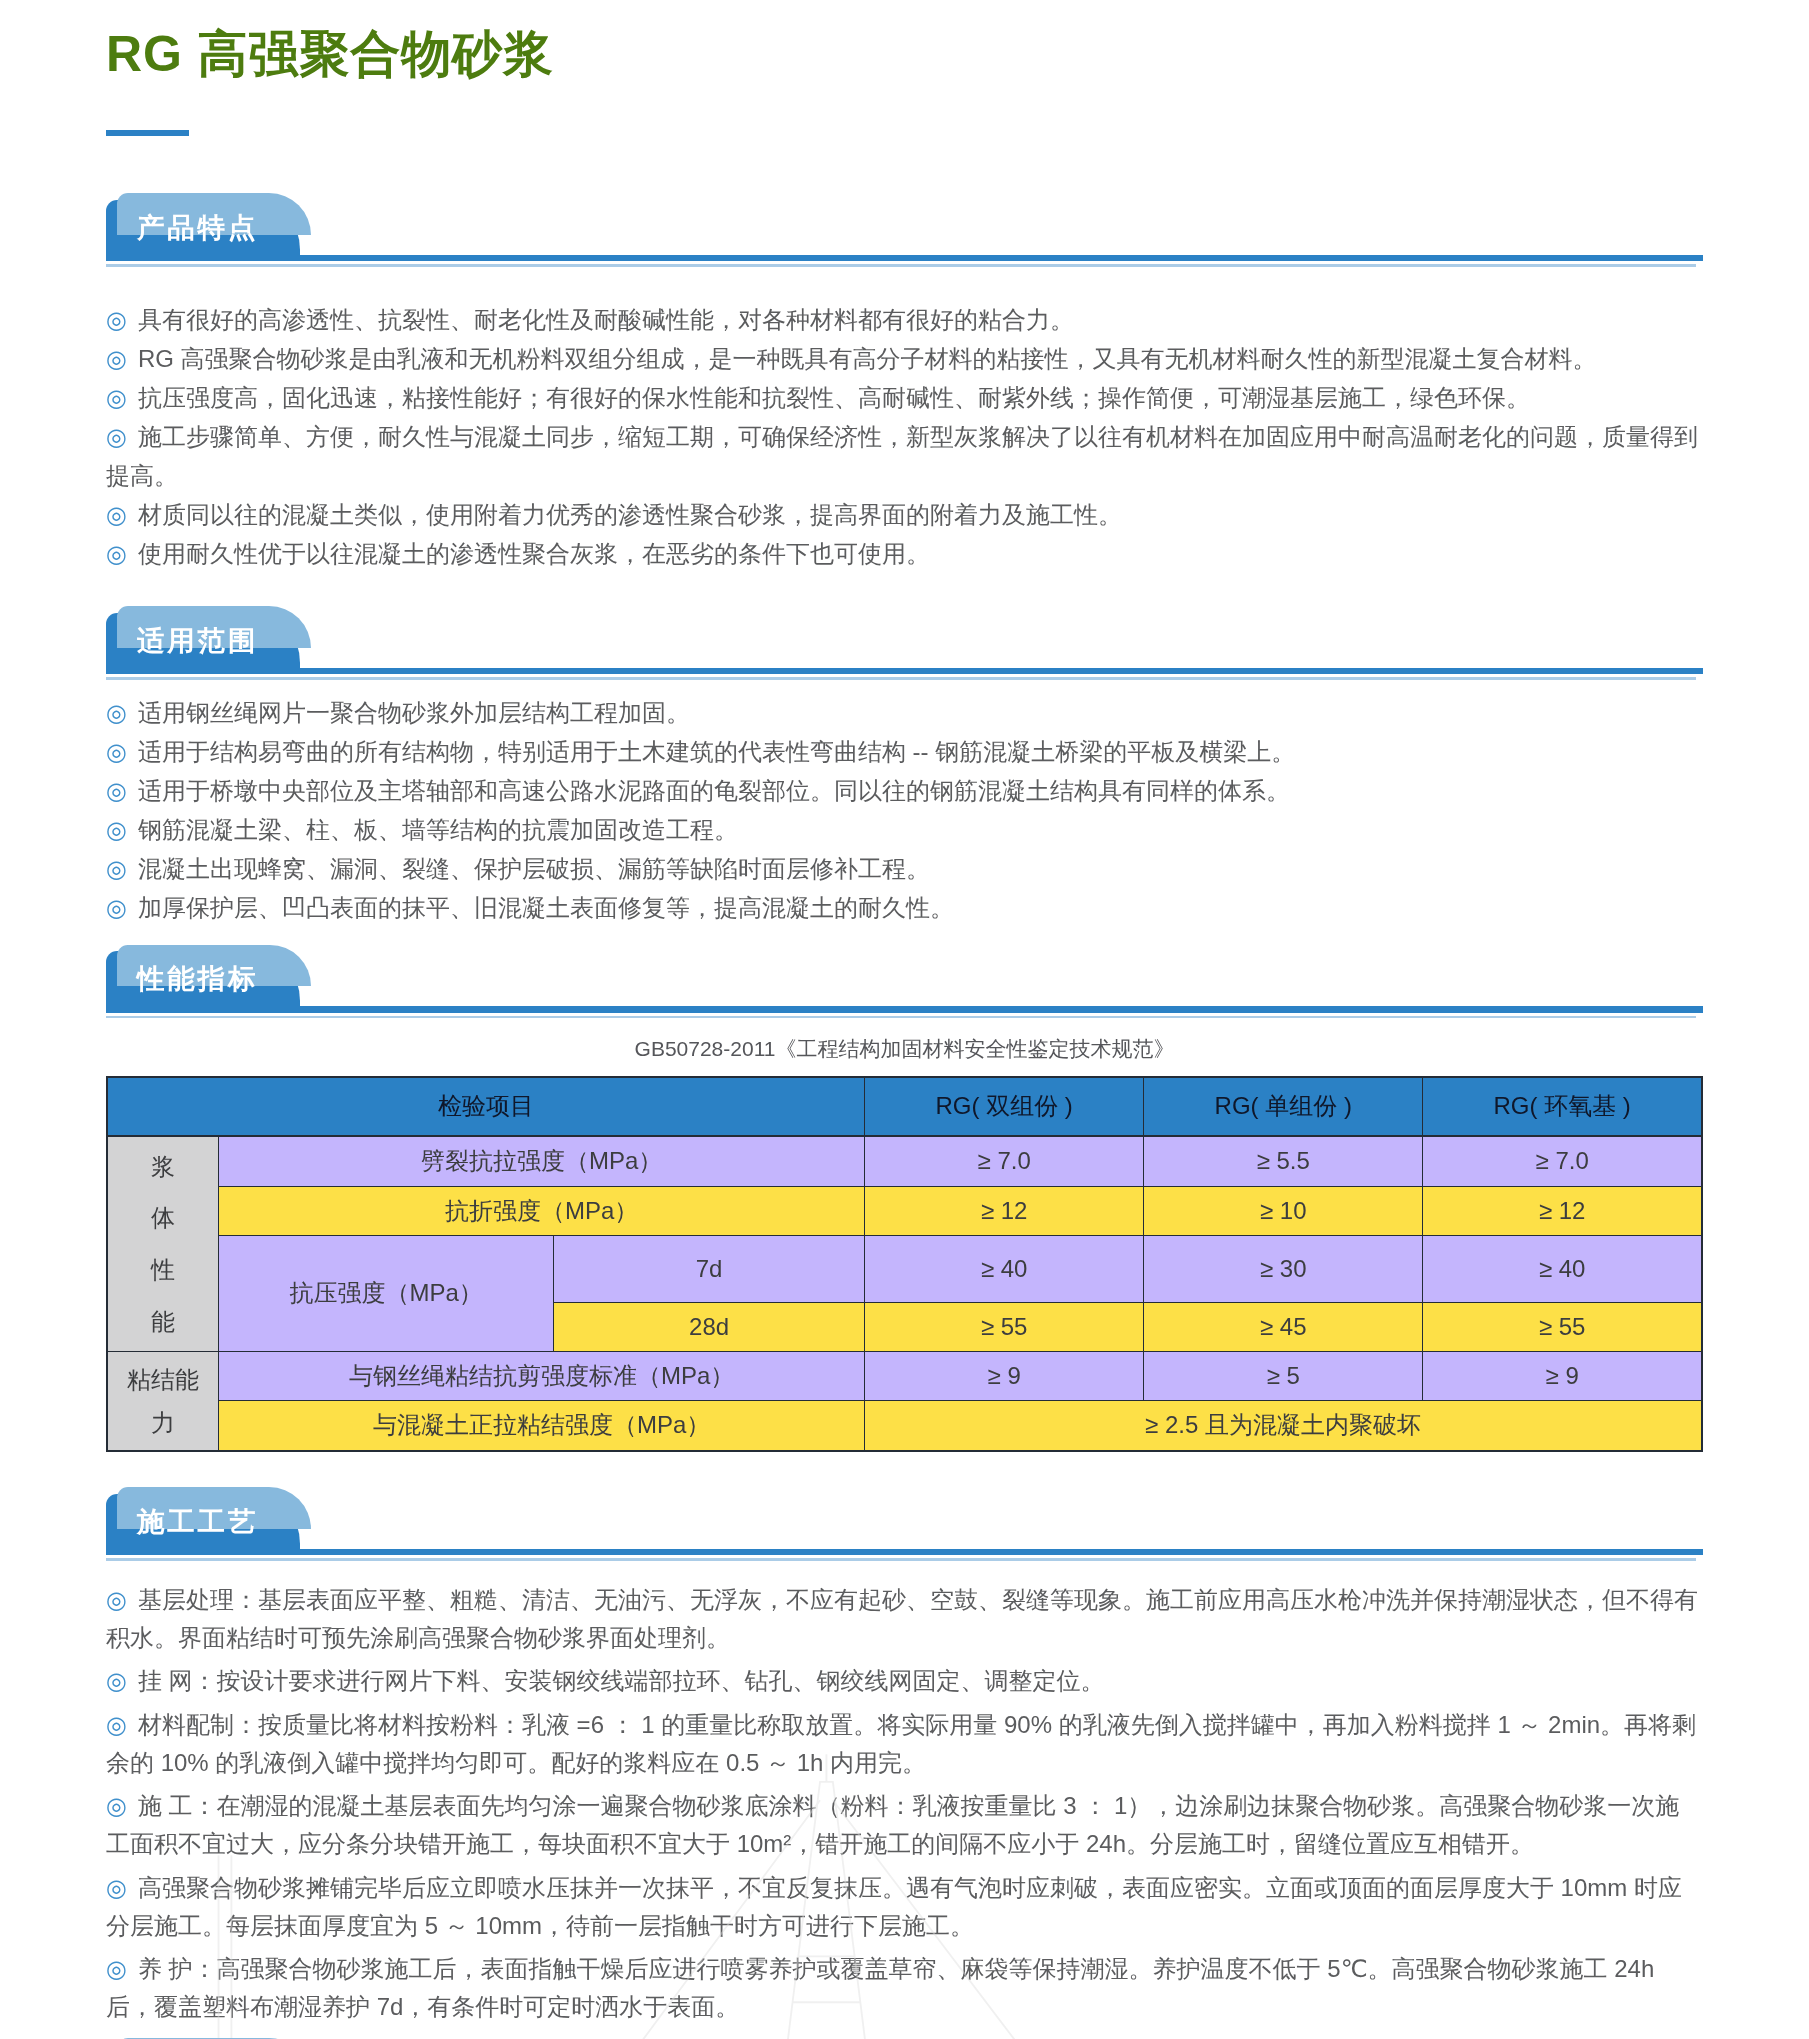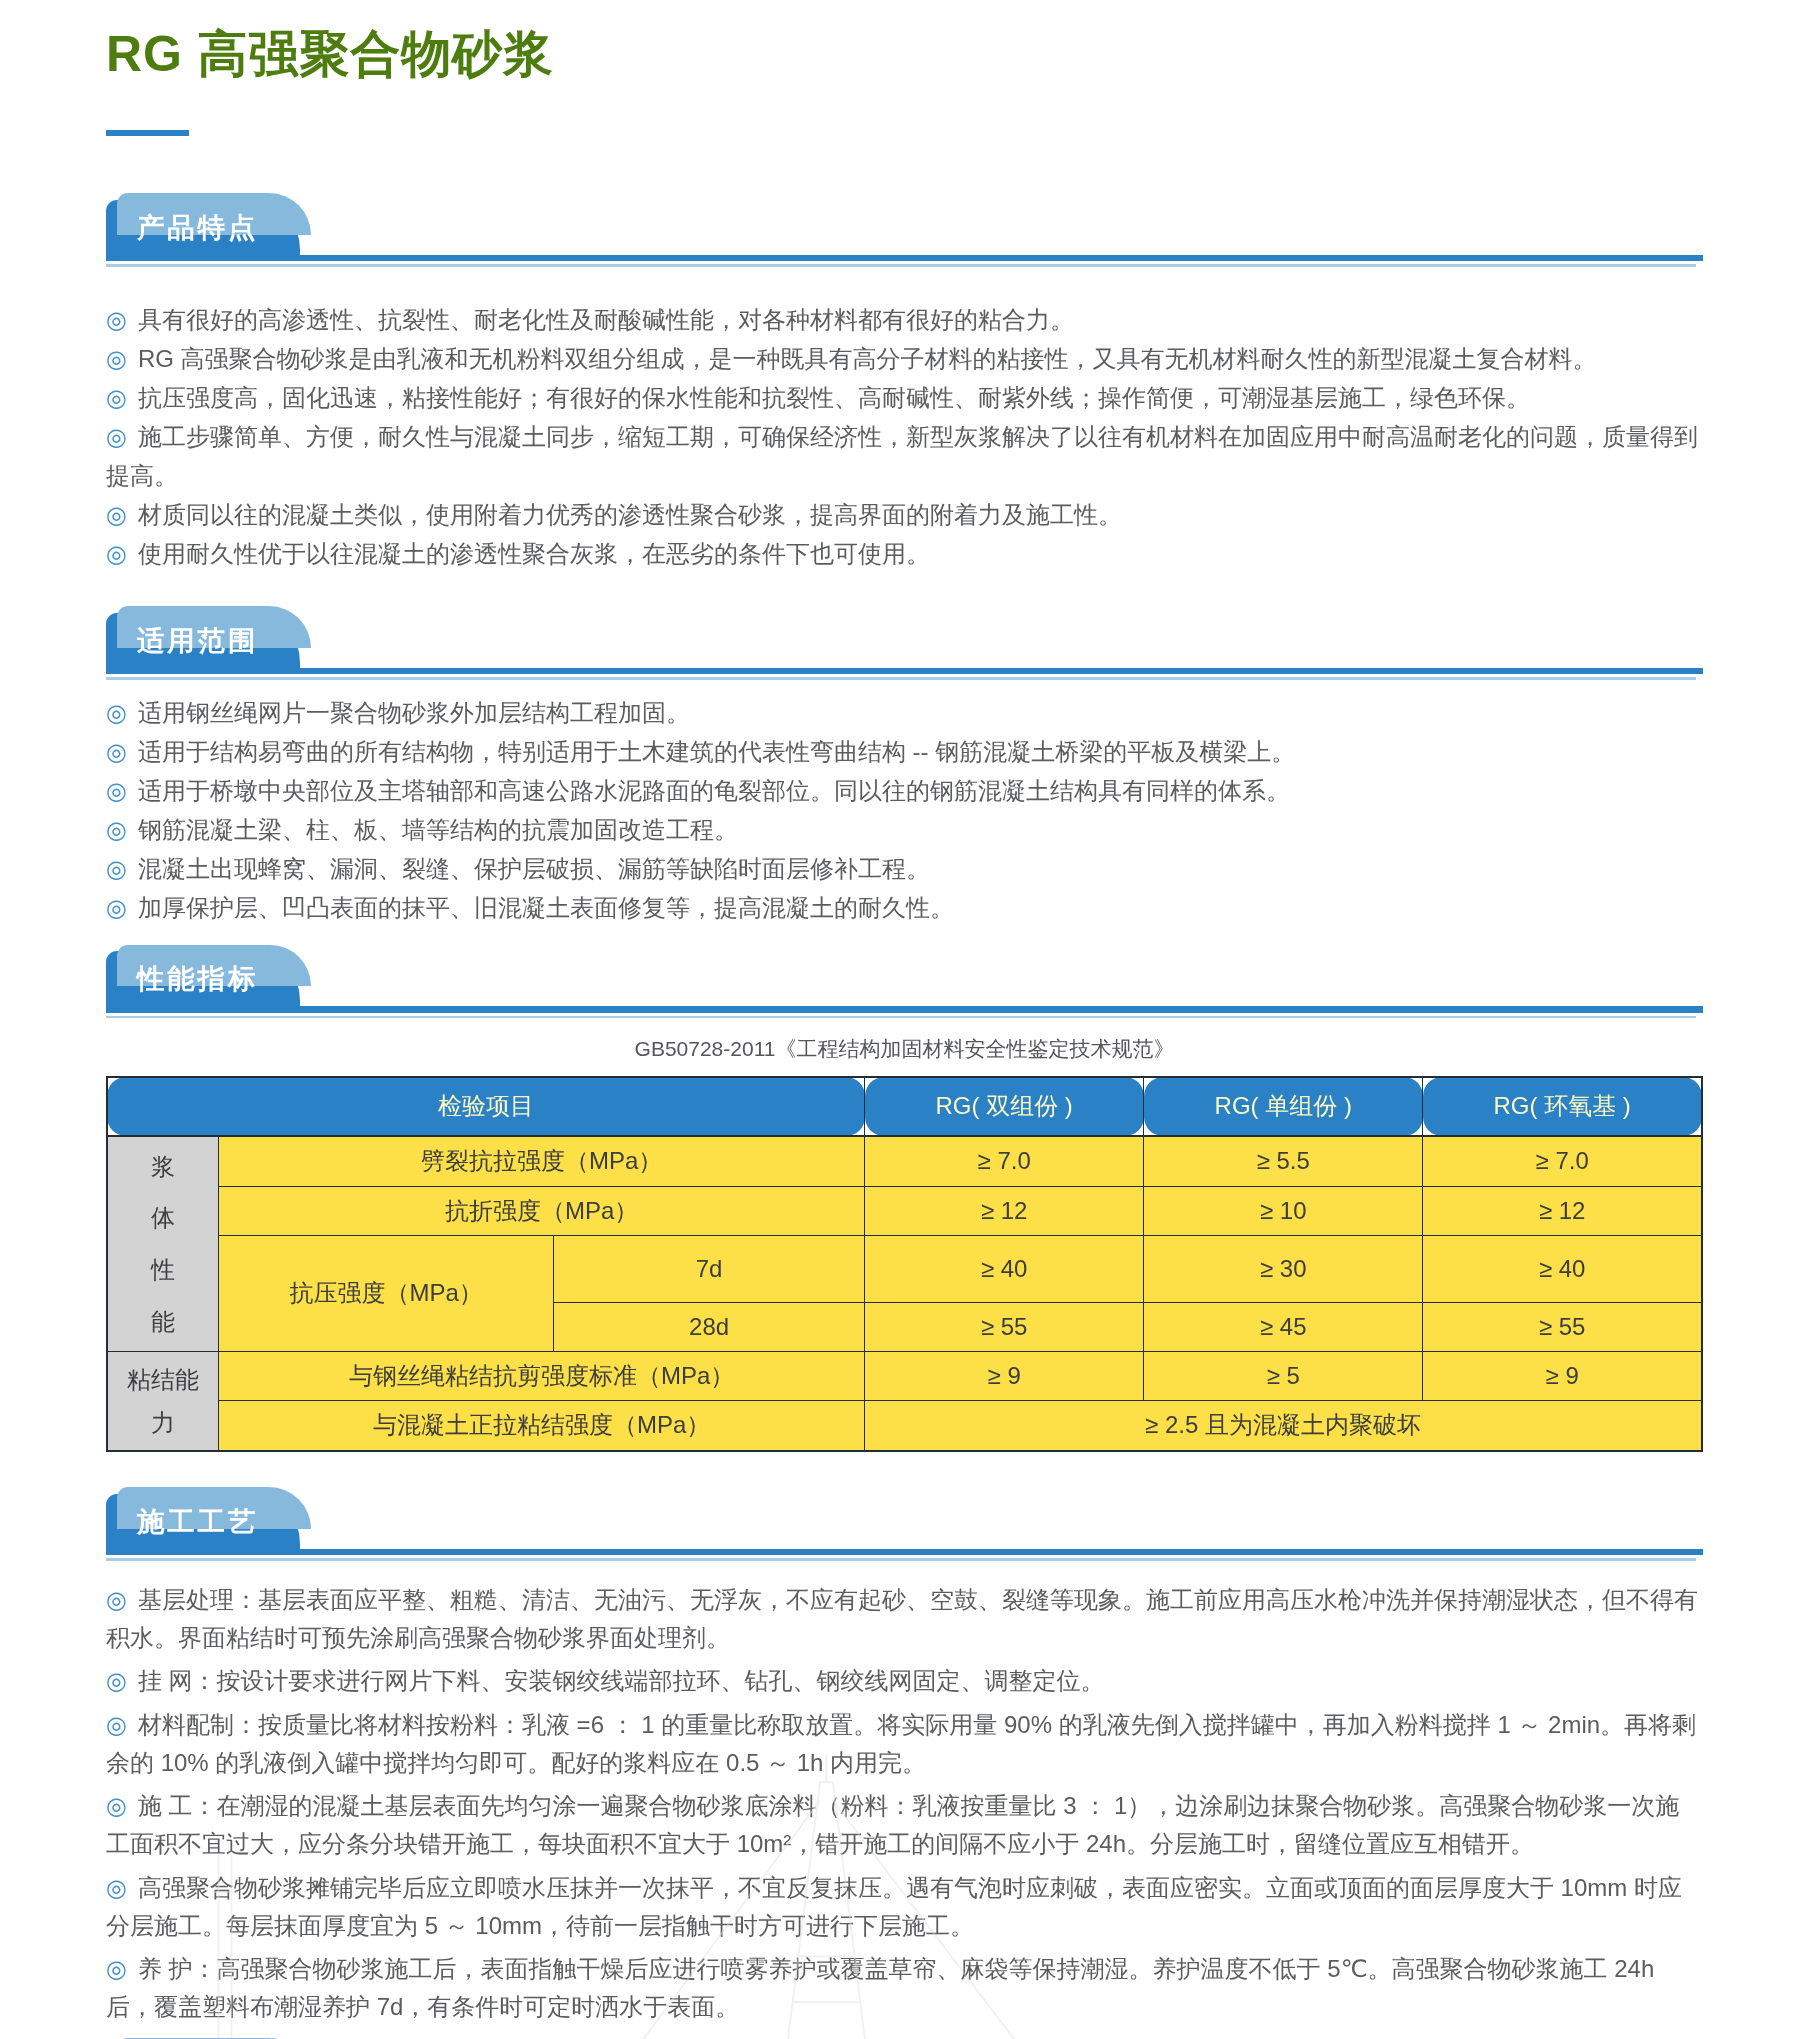--- a/index.html
+++ b/index.html
@@ -51,23 +51,23 @@
   .sec-cons { margin-top:42px; }
   .sec-pack { margin-top:18.4px; }
 
   
   .perf-caption { text-align:center; font-size:21px; color:#55565a; margin:16.5px 0 13px 0; }
   table.perf { width:100%; border-collapse:collapse; table-layout:fixed; border:2.8px solid #242c36; }
   table.perf th, table.perf td {
     border:1.8px solid #242c36; text-align:center; vertical-align:middle;
     font-size:24px; color:#3c3d3f; padding:3.7px 5.5px; font-weight:normal;
   }
-  table.perf thead th { background:#2b81c5; color:#fef9c3; height:50px; border-bottom-width:2.8px;border-radius:19px; }
+  table.perf thead th { background:#2b81c5; color:#0f172a; height:50px; border-bottom-width:2.8px; }
   table.perf tbody td { height:41px; background:#fde047; }
-  table.perf tbody td.gray { background:#fde047; }
+  table.perf tbody td.gray { background:#c4b5fd; }
   table.perf tbody td.rowlabel { background:#d3d3d4; }
   .stack1 { display:inline-block; width:1.15em; word-break:break-all; line-height:2.15; text-align:center; }
   .stack3 { display:inline-block; width:3.3em; word-break:break-all; line-height:1.8; text-align:center; }
 
   
   .watermark { position:absolute; left:0; top:1745px; width:1809px; height:295px; opacity:0.45; pointer-events:none; }
 </style>
 </head>
 <body>
 

